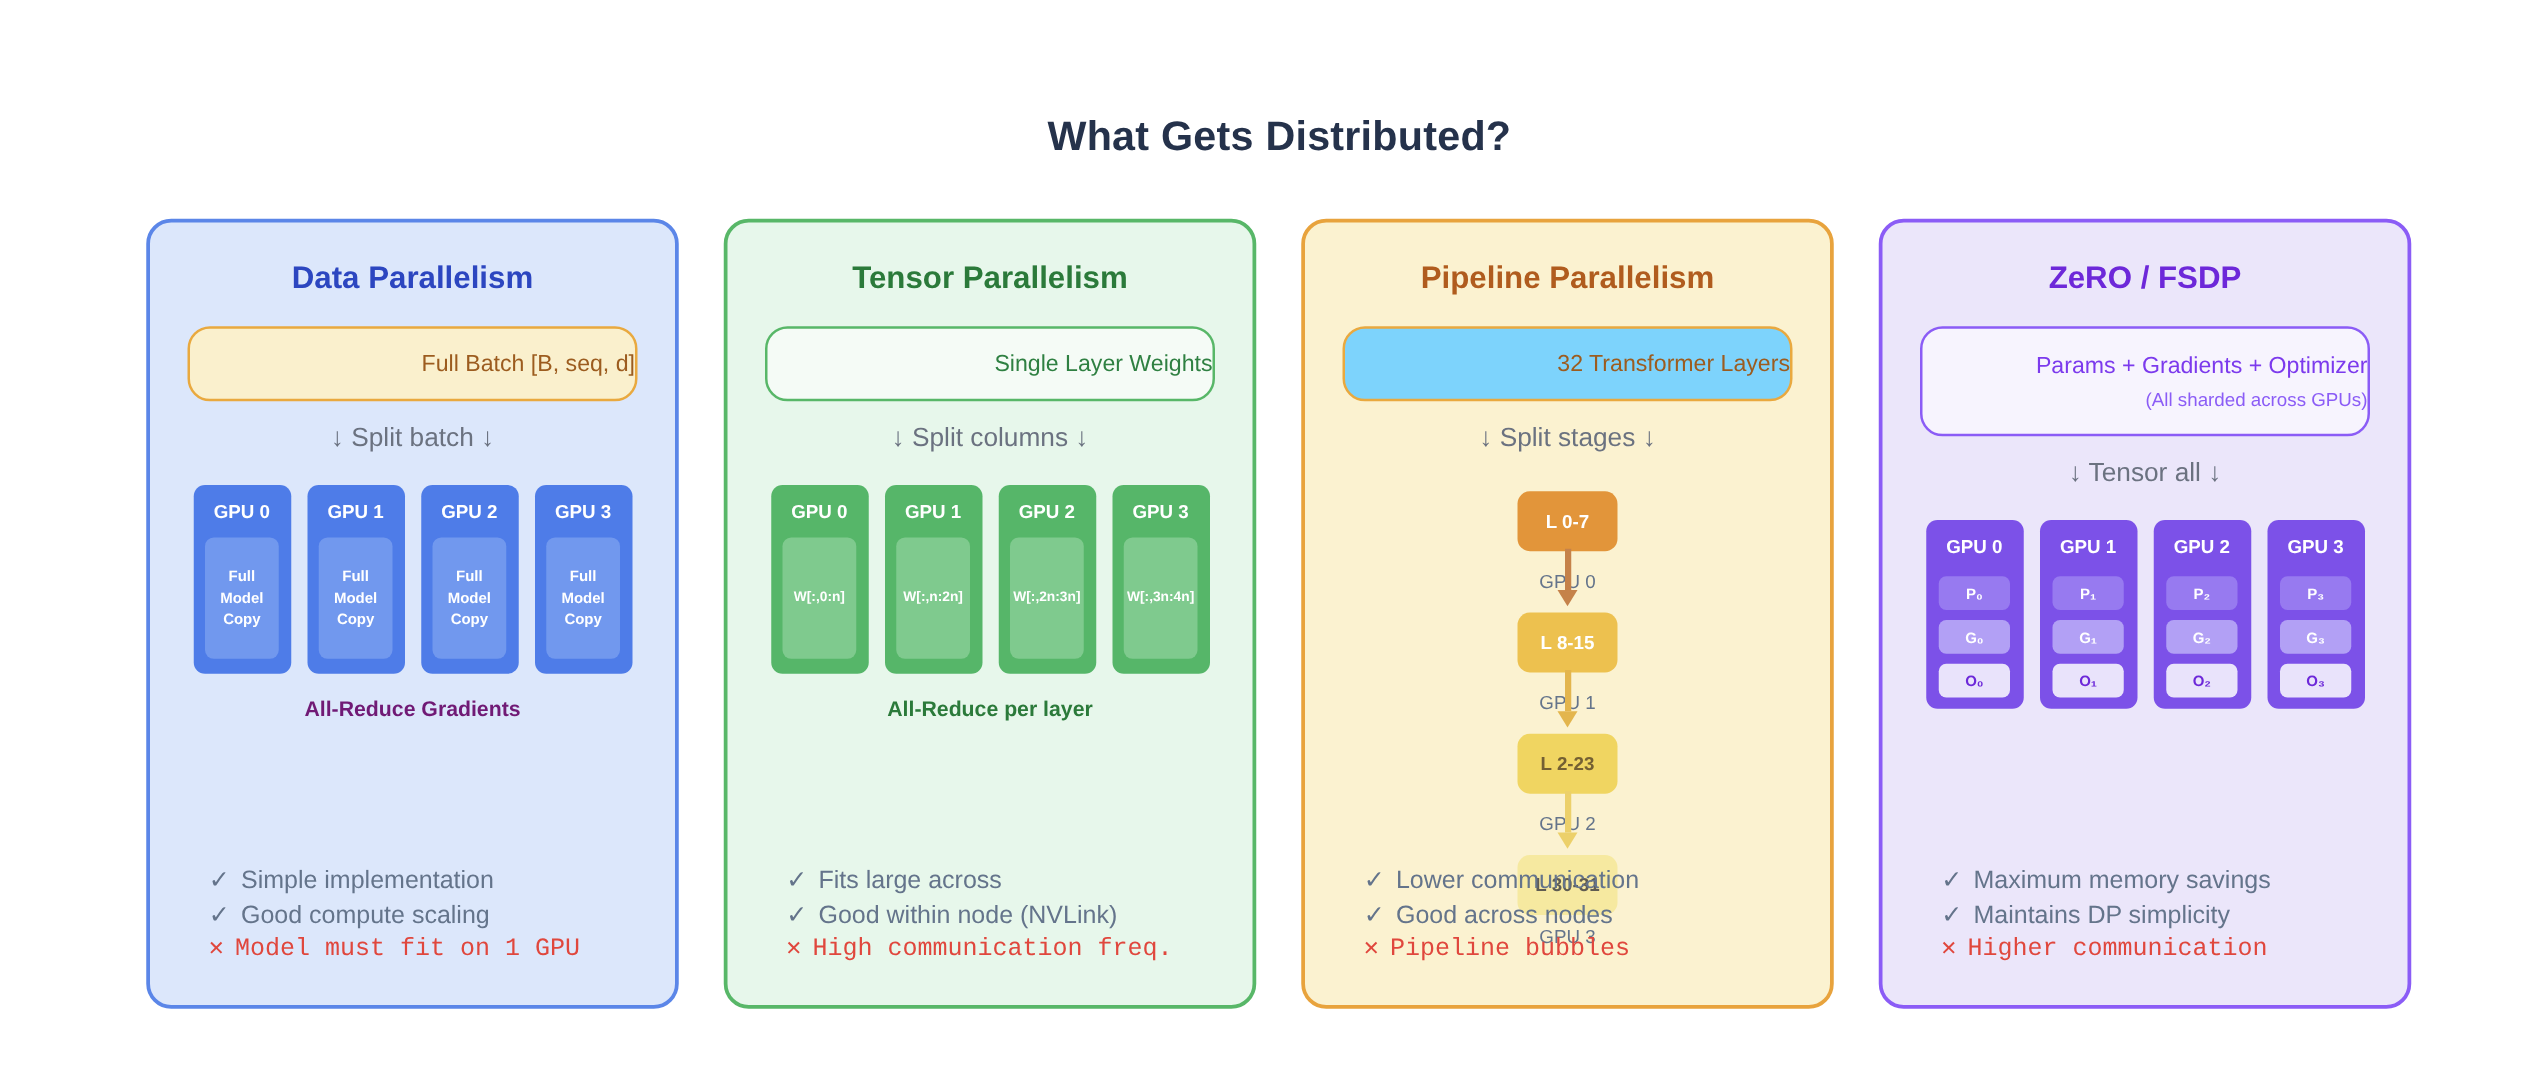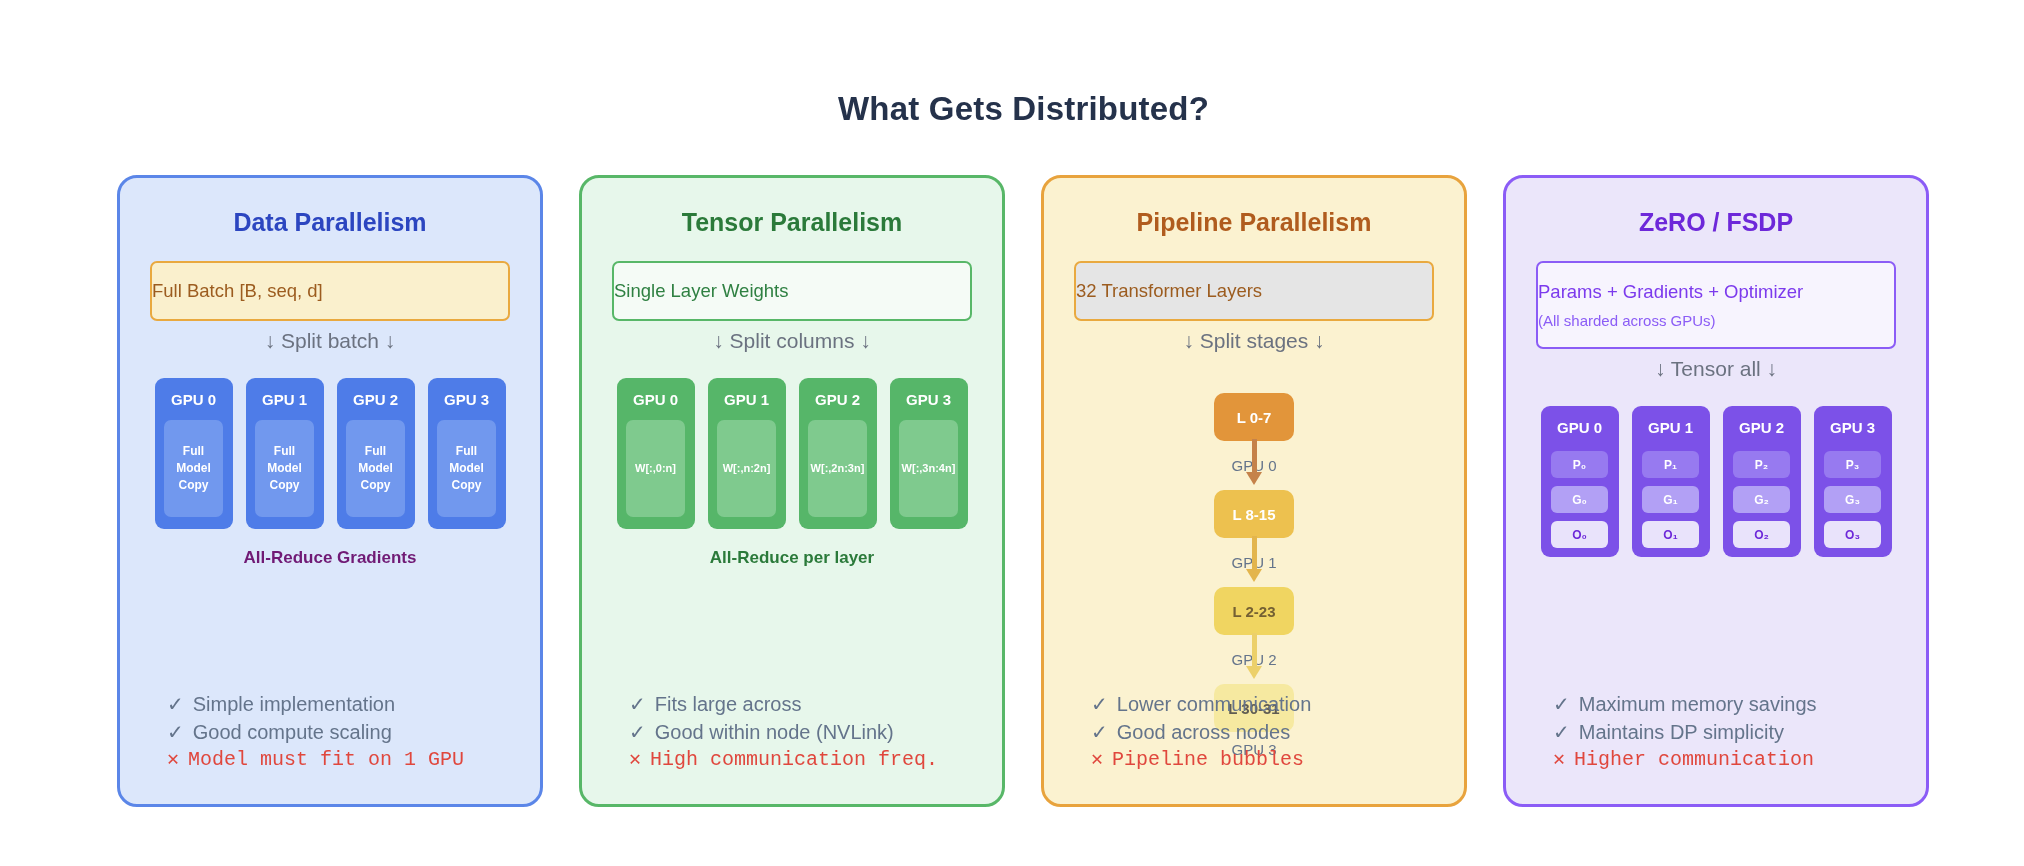--- a/index.html
+++ b/index.html
@@ -15,29 +15,29 @@
   .p-tensor{background:#e7f7eb;border-color:#58b768;}
   .p-pipe  {background:#fbf2d0;border-color:#e8a33d;}
   .p-zero  {background:#ebe6fa;border-color:#8b5cf6;}
 
   .panel-title{margin:30px 0 0;text-align:center;font-size:25px;font-weight:bold;}
   .p-data   .panel-title{color:#2c46c0;}
   .p-tensor .panel-title{color:#2b7a3a;}
   .p-pipe   .panel-title{color:#b05c1e;}
   .p-zero   .panel-title{color:#6d28d9;}
 
-  .source-box{margin:24px 30px 0;border:2px solid;border-radius:7px;text-align:left;
+  .source-box{margin:24px 30px 0;border:2px solid;border-radius:18px;text-align:right;
     display:flex;flex-direction:column;justify-content:center;height:60px;box-sizing:border-box;font-size:18.5px;}
   .p-data   .source-box{background:#faf0cd;border-color:#e9a93f;color:#9c5c1f;}
   .p-tensor .source-box{background:#f5fbf6;border-color:#58b768;color:#2f8042;}
-  .p-pipe   .source-box{background:#e5e5e5;border-color:#e9a93f;color:#9c5c1f;}
+  .p-pipe   .source-box{background:#7dd3fc;border-color:#e9a93f;color:#9c5c1f;}
   .p-zero   .source-box{background:#f7f4fe;border-color:#8b5cf6;color:#7c3aed;height:88px;}
   .source-line2{font-size:15px;margin-top:9px;color:#8b5cf6;}
 
-  .split-label{margin-top:8px;text-align:center;font-size:21px;color:#6b7280;}
+  .split-label{margin-top:18px;text-align:center;font-size:21px;color:#6b7280;}
 
   .cards-row{display:flex;justify-content:center;gap:13px;margin-top:25px;}
   .gpu-card{width:78px;height:151px;border-radius:9px;text-align:center;box-sizing:border-box;}
   .p-data   .gpu-card{background:#4e7ce8;}
   .p-tensor .gpu-card{background:#56b669;}
   .p-zero   .gpu-card{background:#7c51e8;}
   .gpu-name{margin-top:13px;font-size:15px;font-weight:bold;color:#ffffff;}
   .gpu-inner{margin:12px auto 0;width:59px;height:97px;border-radius:7px;display:flex;align-items:center;
     justify-content:center;color:#ffffff;font-size:12px;font-weight:bold;line-height:17px;padding:0 2px;box-sizing:border-box;}
   .p-data   .gpu-inner{background:#7198ee;}

